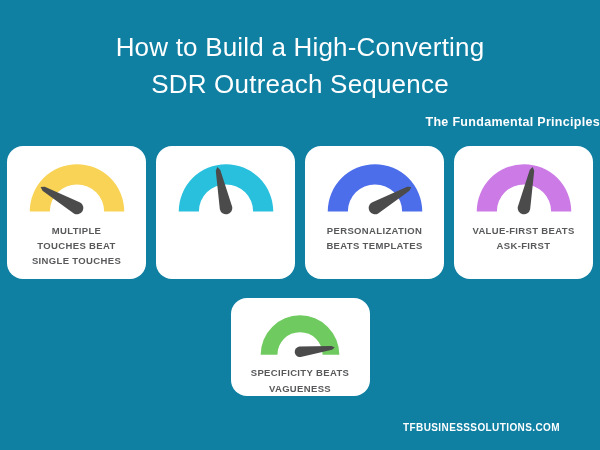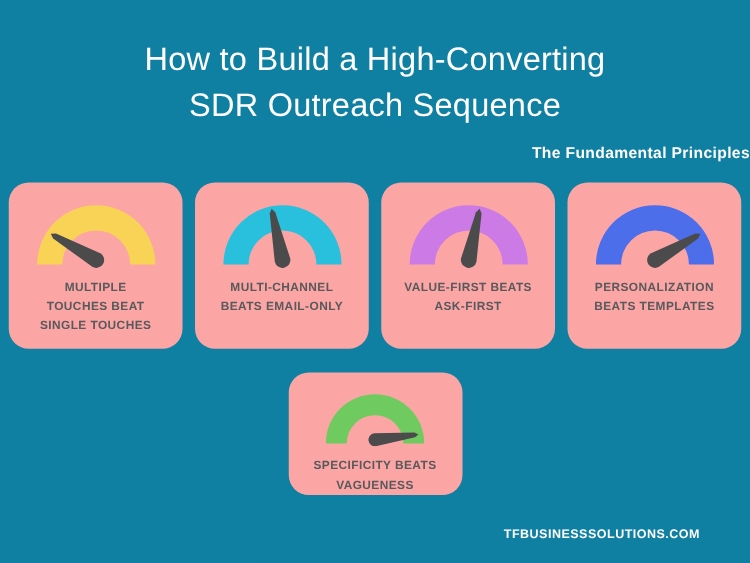--- a/index.html
+++ b/index.html
@@ -31,21 +31,21 @@
   .cards-row {
     display: flex;
     justify-content: center;
     gap: 10px;
     margin-top: 17px;
   }
   .cards-row.second { margin-top: 19px; }
   .card {
     width: 139px;
     height: 133px;
-    background: #fca5a5;
+    background: #ffffff;
     border-radius: 16px;
     box-sizing: border-box;
     padding-top: 13px;
     display: flex;
     flex-direction: column;
     align-items: center;
   }
   .cards-row.second .card { height: 98px; }
   .gauge { display: block; }
   .principle-label {
@@ -92,44 +92,42 @@
 SINGLE TOUCHES</div>
   </div>
 
   <div class="card">
     <svg class="gauge" width="106" height="56" viewBox="0 0 120 64">
       <path d="M6 60 A54 54 0 0 1 114 60 L91 60 A31 31 0 0 0 29 60 Z" fill="#29c0de"></path>
       <g fill="#4b4b4b" transform="translate(60,56) rotate(-102)">
         <path d="M0 -7.2 A7.2 7.2 0 1 0 0 7.2 L44 2.6 L48 0 L44 -2.6 Z"></path>
       </g>
     </svg>
-    <div class="principle-label">MULTI-CHANNEL
-BEATS EMAIL-ONLY</div>
+  </div>
+
+  <div class="card">
+    <svg class="gauge" width="106" height="56" viewBox="0 0 120 64">
+      <path d="M6 60 A54 54 0 0 1 114 60 L91 60 A31 31 0 0 0 29 60 Z" fill="#4c6eea"></path>
+      <g fill="#4b4b4b" transform="translate(60,56) rotate(-30)">
+        <path d="M0 -7.2 A7.2 7.2 0 1 0 0 7.2 L44 2.6 L48 0 L44 -2.6 Z"></path>
+      </g>
+    </svg>
+    <div class="principle-label">PERSONALIZATION
+BEATS TEMPLATES</div>
   </div>
 
   <div class="card">
     <svg class="gauge" width="106" height="56" viewBox="0 0 120 64">
       <path d="M6 60 A54 54 0 0 1 114 60 L91 60 A31 31 0 0 0 29 60 Z" fill="#cb7ae6"></path>
       <g fill="#4b4b4b" transform="translate(60,56) rotate(-78)">
         <path d="M0 -7.2 A7.2 7.2 0 1 0 0 7.2 L44 2.6 L48 0 L44 -2.6 Z"></path>
       </g>
     </svg>
     <div class="principle-label">VALUE-FIRST BEATS
 ASK-FIRST</div>
-  </div>
-
-  <div class="card">
-    <svg class="gauge" width="106" height="56" viewBox="0 0 120 64">
-      <path d="M6 60 A54 54 0 0 1 114 60 L91 60 A31 31 0 0 0 29 60 Z" fill="#4c6eea"></path>
-      <g fill="#4b4b4b" transform="translate(60,56) rotate(-30)">
-        <path d="M0 -7.2 A7.2 7.2 0 1 0 0 7.2 L44 2.6 L48 0 L44 -2.6 Z"></path>
-      </g>
-    </svg>
-    <div class="principle-label">PERSONALIZATION
-BEATS TEMPLATES</div>
   </div>
 
 </div>
 
 <div class="cards-row second">
 
   <div class="card">
     <svg class="gauge" width="106" height="56" viewBox="0 0 120 64">
       <path d="M6 60 A54 54 0 0 1 114 60 L91 60 A31 31 0 0 0 29 60 Z" fill="#6fcb5f"></path>
       <g fill="#4b4b4b" transform="translate(60,56) rotate(-7)">

